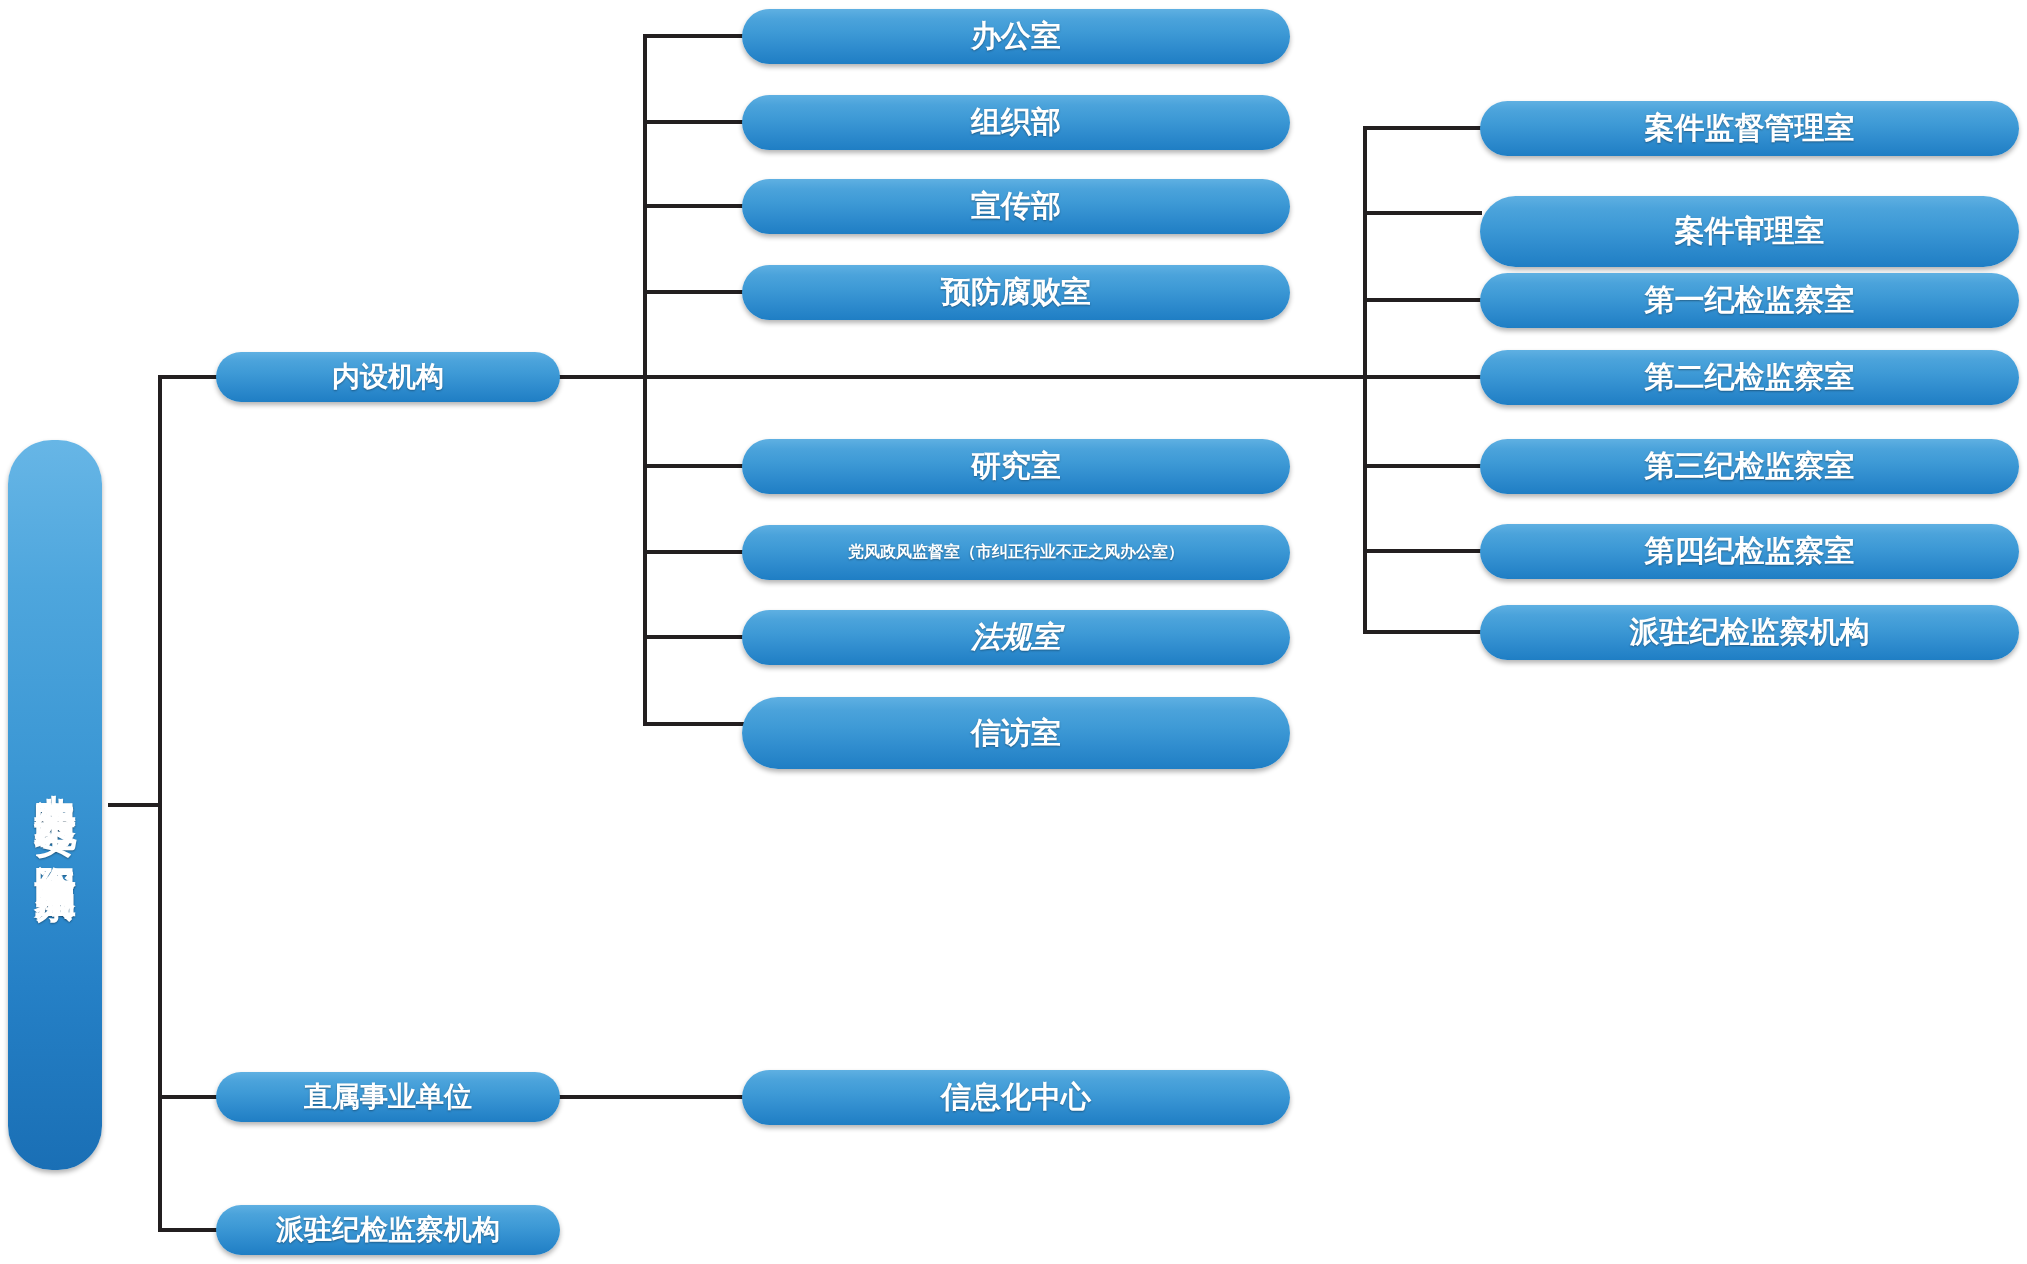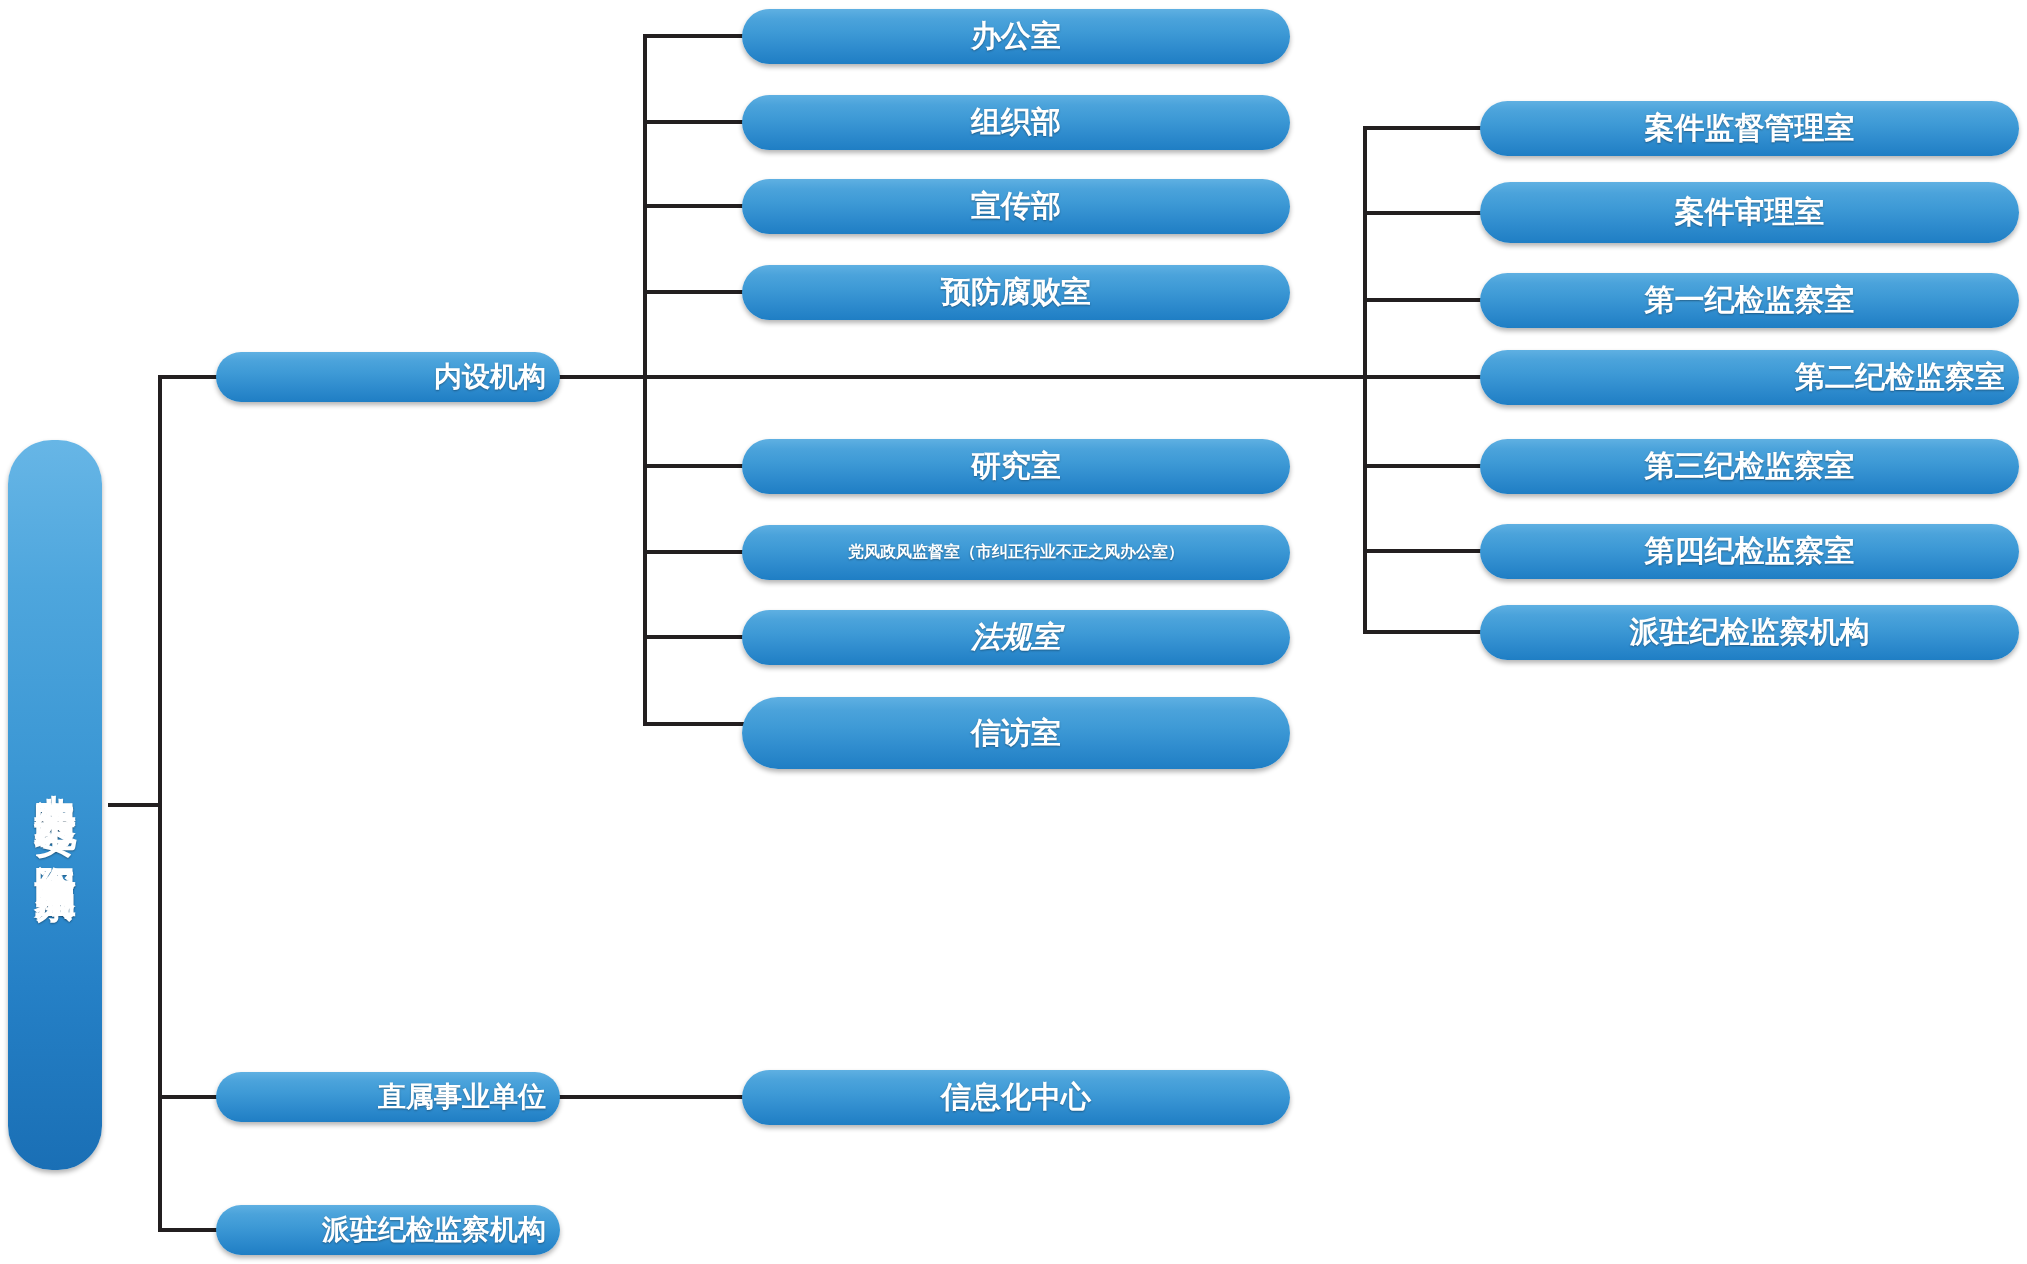--- a/index.html
+++ b/index.html
@@ -55,21 +55,21 @@
     padding: 18px 0;
     background: linear-gradient(to bottom,
                 #67b6e6 0%,
                 #4ea6dd 20%,
                 #3b97d4 45%,
                 #2580c6 75%,
                 #1a6fb5 100%);
     border-radius: 44px;
   }
   .lbl-lg { font-size: 30px; }
-  .lbl-md { font-size: 28px; justify-content: flex-end; }
+  .lbl-md { font-size: 28px; }
   .lbl-sm { font-size: 16px; }
   .lbl-root { font-size: 42px; }
 </style>
 </head>
 <body>
 
 <div id="chart">
 
   <svg class="connectors" viewBox="0 0 2027 1264" xmlns="http://www.w3.org/2000/svg">
     <g stroke="#231f20" stroke-width="4" fill="none" stroke-linecap="square">
@@ -156,29 +156,29 @@
   </div>
 
   <div class="node lbl-lg" style="left:742px; top:697px; width:548px; height:72px;">
     <span>信访室</span>
   </div>
 
   <div class="node lbl-lg" style="left:1480px; top:101px; width:539px; height:55px;">
     <span>案件监督管理室</span>
   </div>
 
-  <div class="node lbl-lg" style="left:1480px; top:182px; width:539px; height:61px;text-align:center;">
+  <div class="node lbl-lg" style="left:1480px; top:196px; width:539px; height:71px;text-align:center;">
     <span>案件审理室</span>
   </div>
 
   <div class="node lbl-lg" style="left:1480px; top:273px; width:539px; height:55px;">
     <span>第一纪检监察室</span>
   </div>
 
-  <div class="node lbl-lg" style="left:1480px; top:350px; width:539px; height:55px;justify-content:flex-end;">
+  <div class="node lbl-lg" style="left:1480px; top:350px; width:539px; height:55px;">
     <span>第二纪检监察室</span>
   </div>
 
   <div class="node lbl-lg" style="left:1480px; top:439px; width:539px; height:55px;">
     <span>第三纪检监察室</span>
   </div>
 
   <div class="node lbl-lg" style="left:1480px; top:524px; width:539px; height:55px;">
     <span>第四纪检监察室</span>
   </div>

